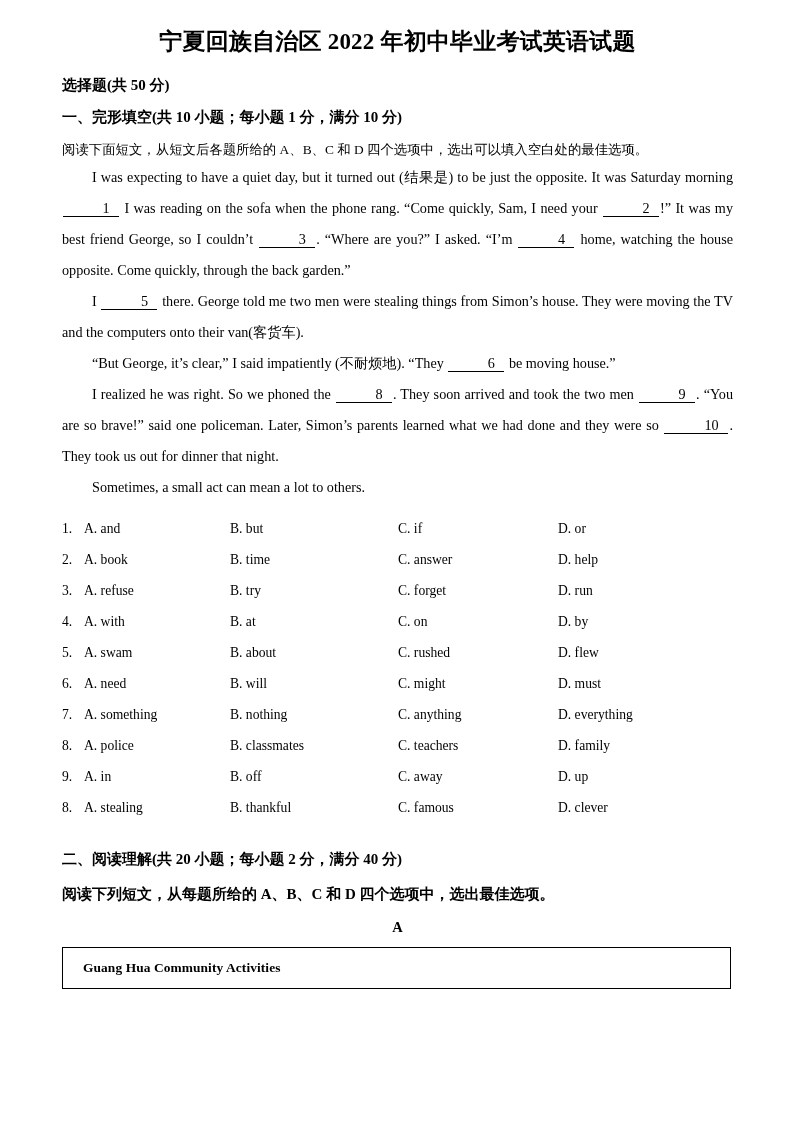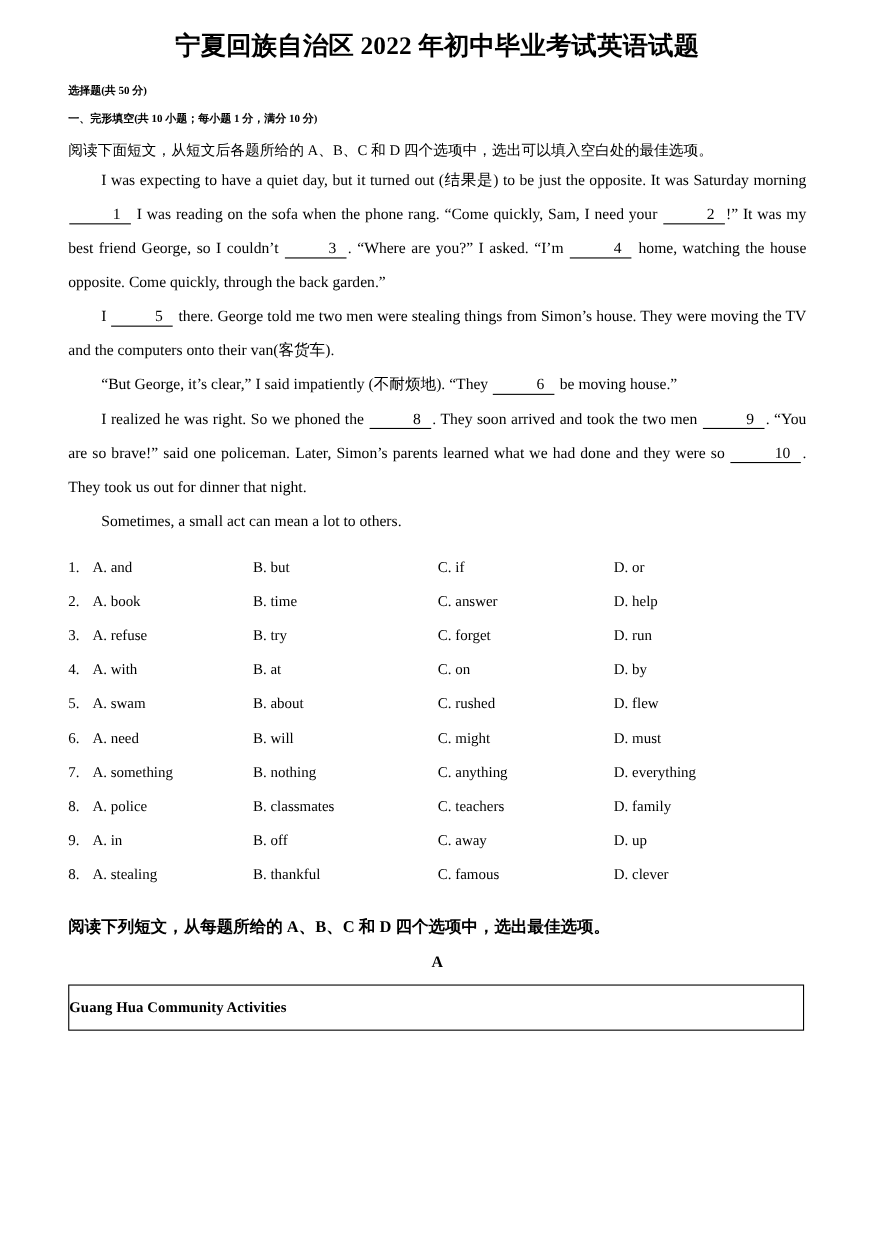--- a/index.html
+++ b/index.html
@@ -35,21 +35,21 @@
     font-size: 23px;
     font-weight: bold;
     letter-spacing: 0.2px;
     margin-top: 28px;
     line-height: 1.25;
     white-space: nowrap;
   }
 
   
   .section-head {
-    font-size: 10px;
+    font-size: 15px;
     font-weight: bold;
     margin-top: 19px;
     line-height: 1.3;
   }
   .section-head.tight {
     margin-top: 13px;
   }
   .instruction {
     font-size: 13.4px;
     margin-top: 13px;
@@ -125,21 +125,21 @@
 
   
   .info-box {
     margin-top: 11px;
     border: 1.2px solid #000000;
     width: 669px;
     height: 42px;
     box-sizing: border-box;
     display: flex;
     align-items: center;
-    padding-left: 0;
+    padding-left: 20px;
   }
   .info-box-title {
     font-size: 13.4px;
     font-weight: bold;
     letter-spacing: 0.1px;
   }
 </style>
 </head>
 <body>
 
@@ -233,20 +233,21 @@
       </div>
       <div class="opt-row">
         <span class="opt-num">8.</span>
         <span class="opt-cell c0">A. stealing</span>
         <span class="opt-cell c1">B. thankful</span>
         <span class="opt-cell c2">C. famous</span>
         <span class="opt-cell c3">D. clever</span>
       </div>
     </div>
 
+    <div class="section-head">二、阅读理解(共 20 小题；每小题 2 分，满分 40 分)</div>
 
     <div class="instruction bold">阅读下列短文，从每题所给的 A、B、C 和 D 四个选项中，选出最佳选项。</div>
 
     <div class="sub-letter">A</div>
 
     <div class="info-box">
       <span class="info-box-title">Guang Hua Community Activities</span>
     </div>
 
   </div>

